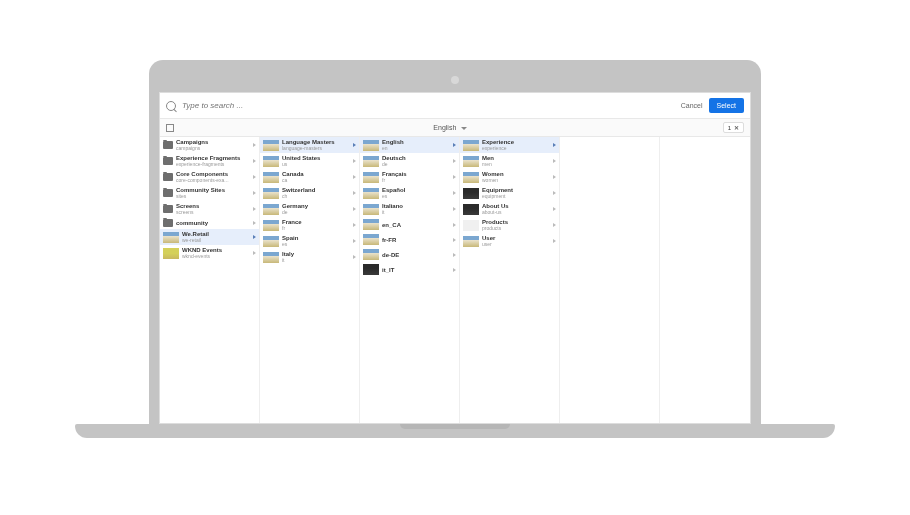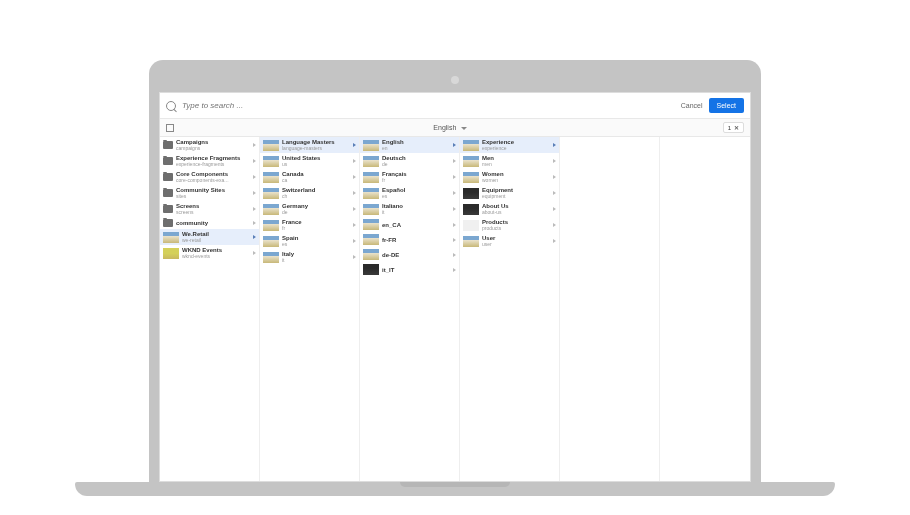--- a/index.html
+++ b/index.html
@@ -1,20 +1,20 @@
 <!DOCTYPE html>
 <html><head>
 <meta charset="utf-8">
 <style>
 *{box-sizing:border-box;margin:0;padding:0;font-family:-apple-system,BlinkMacSystemFont,"Segoe UI",Arial,sans-serif}
 body{background:#fff;width:910px;height:515px;overflow:hidden;position:relative}
 .laptop{position:absolute;top:60px;left:50%;transform:translateX(-50%);width:612px}
 .bezel{background:#c4c4c4;border-radius:14px 14px 0 0;padding:16px 10px 0}
 .cam{width:8px;height:8px;border-radius:50%;background:#d8d8d8;margin:0 auto 8px}
-.screen{background:#fff;border:1px solid #ddd;height:390px;overflow:hidden;position:relative;font-size:6px;color:#333}
+.screen{background:#fff;border:1px solid #ddd;height:332px;overflow:hidden;position:relative;font-size:6px;color:#333}
 .base{background:#c4c4c4;height:14px;width:760px;margin-left:-74px;border-radius:2px 2px 12px 12px;position:relative}
 .base::after{content:"";position:absolute;top:0;left:50%;transform:translateX(-50%);width:110px;height:5px;background:#b6b6b6;border-radius:0 0 6px 6px}
 
 .top{display:flex;align-items:center;padding:5px 6px;border-bottom:1px solid #e8e8e8}
 .sicon{width:10px;height:10px;border:1.2px solid #888;border-radius:50%;position:relative;margin-right:6px;flex-shrink:0}
 .sicon::after{content:"";position:absolute;width:4px;height:1.2px;background:#888;bottom:-2px;right:-2px;transform:rotate(45deg)}
 .sin{border:0;outline:0;flex:1;font-style:italic;color:#aaa;font-size:8px}
 .cancel{color:#666;font-size:7px;margin-right:6px;cursor:pointer}
 .selbtn{background:#1473e6;color:#fff;border:0;padding:4px 8px;font-size:7px;border-radius:2px;cursor:pointer}
 

